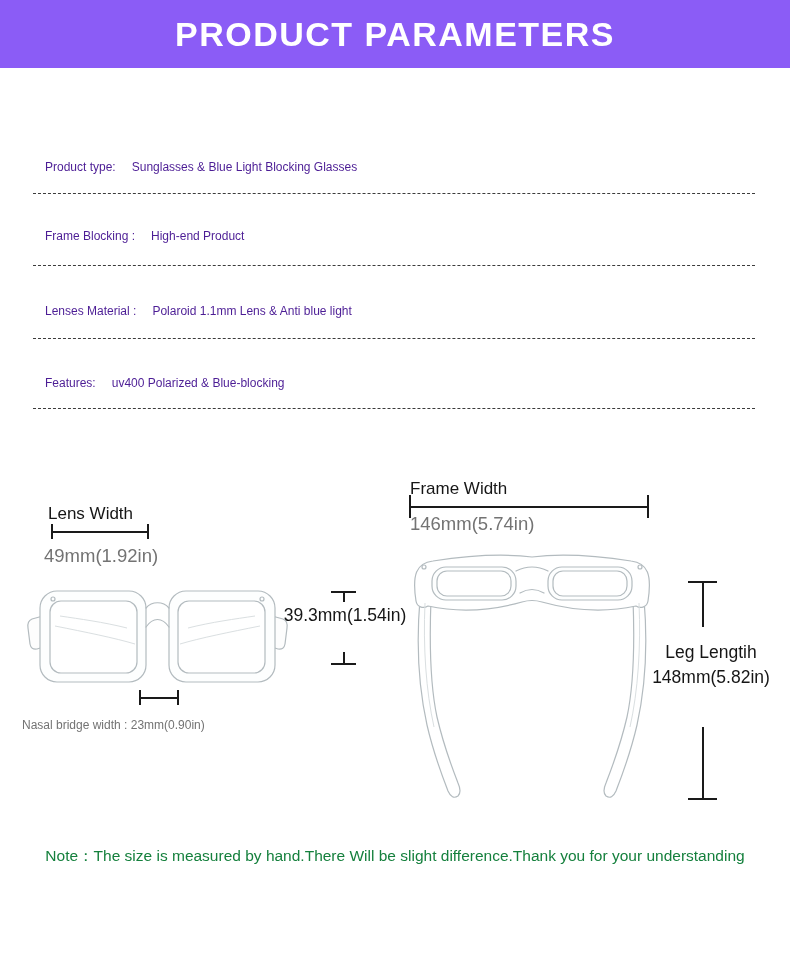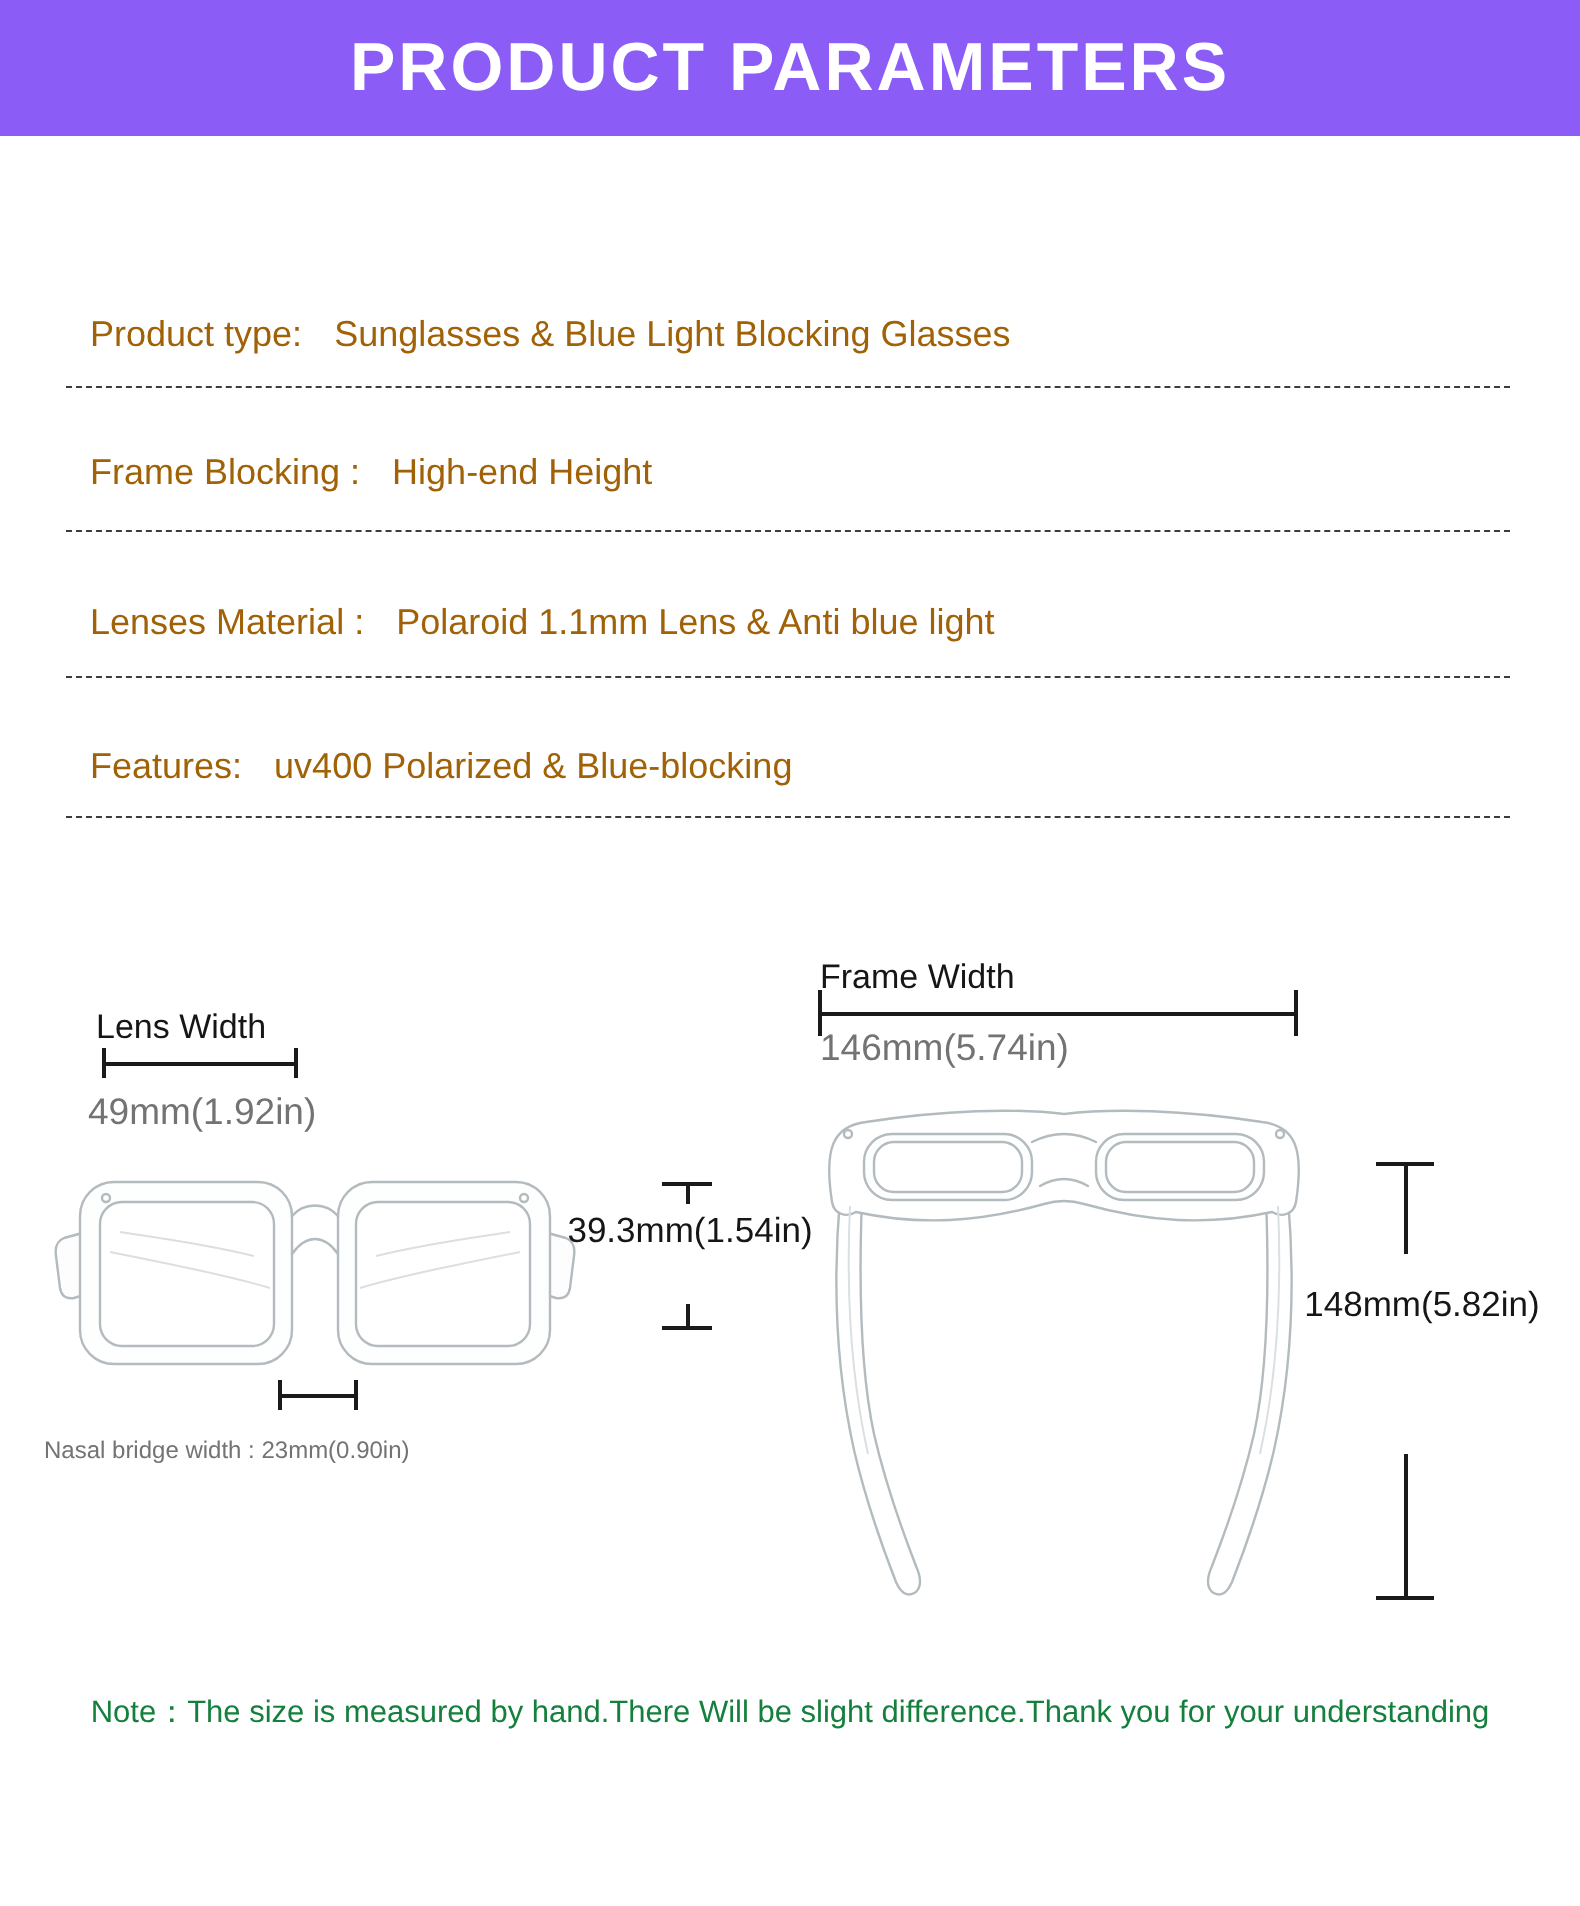--- a/index.html
+++ b/index.html
@@ -8,21 +8,21 @@
     font-family:"Liberation Sans","DejaVu Sans",sans-serif;color:#1a1a1a;
     overflow:hidden;
   }
   
   .header{
     position:absolute;top:0;left:0;width:790px;height:68px;background:#8b5cf6;
     display:flex;align-items:center;justify-content:center;
   }
   .header .title{color:#ffffff;font-size:34px;font-weight:bold;letter-spacing:1.5px;}
   
-  .spec-text{position:absolute;left:45px;font-size:18px;line-height:24px;white-space:nowrap;color:#a16207;text-align:center;}
+  .spec-text{position:absolute;left:45px;font-size:12px;line-height:24px;white-space:nowrap;color:#4c1d95;text-align:center;}
   .spec-text .val{margin-left:16px;}
   .divider{position:absolute;left:33px;width:722px;height:0;border-top:1.5px dashed #3c3c3c;}
   
   .hline{position:absolute;height:1.5px;background:#1a1a1a;}
   .vline{position:absolute;width:1.5px;background:#1a1a1a;}
   
   .dim-label{position:absolute;font-size:17px;line-height:20px;white-space:nowrap;color:#161616;}
   .dim-value{position:absolute;font-size:18.5px;line-height:21px;white-space:nowrap;color:#737373;}
   .centered{text-align:left;}
   .lens-height-box{position:absolute;left:266px;top:605px;width:158px;text-align:center;
@@ -39,21 +39,21 @@
 <div class="header">
   <span class="title">PRODUCT PARAMETERS</span>
 </div>
 
 <div class="spec-text" style="top:155px">
   <span class="lbl">Product type:</span><span class="val">Sunglasses &amp; Blue Light Blocking Glasses</span>
 </div>
 <div class="divider" style="top:193px"></div>
 
 <div class="spec-text" style="top:224px">
-  <span class="lbl">Frame Blocking :</span><span class="val">High-end Height</span>
+  <span class="lbl">Frame Blocking :</span><span class="val">High-end Product</span>
 </div>
 <div class="divider" style="top:265px"></div>
 
 <div class="spec-text" style="top:299px">
   <span class="lbl">Lenses Material :</span><span class="val">Polaroid 1.1mm Lens &amp; Anti blue light</span>
 </div>
 <div class="divider" style="top:338px"></div>
 
 <div class="spec-text" style="top:371px">
   <span class="lbl">Features:</span><span class="val">uv400 Polarized &amp; Blue-blocking</span>
@@ -126,18 +126,19 @@
   </g>
   <g stroke="#dadfe1" stroke-width="1" fill="none">
     <path d="M17,52 C15,96 18,140 26,176"></path>
     <path d="M231,52 C233,96 230,140 222,176"></path>
   </g>
 </svg>
 
 <div class="hline" style="left:688px;top:581px;width:29px;"></div>
 <div class="vline" style="left:702px;top:581px;height:46px;"></div>
 <div class="leg-box">
+  <div>Leg Lengtih</div>
   <div>148mm(5.82in)</div>
 </div>
 <div class="vline" style="left:702px;top:727px;height:72px;"></div>
 <div class="hline" style="left:688px;top:798px;width:29px;"></div>
 
 <div class="note">Note：The size is measured by hand.There Will be slight difference.Thank you for your understanding</div>
 
 </body></html>

